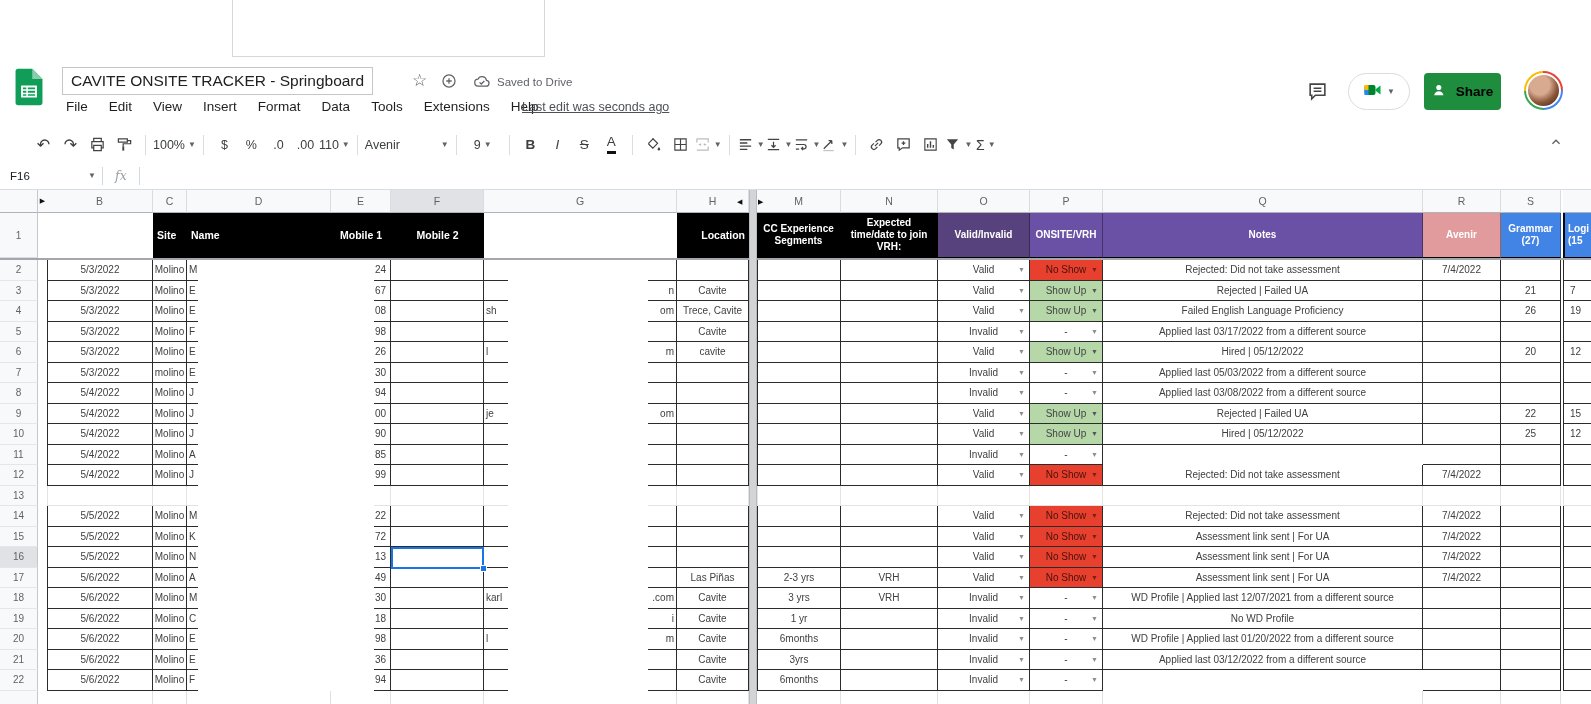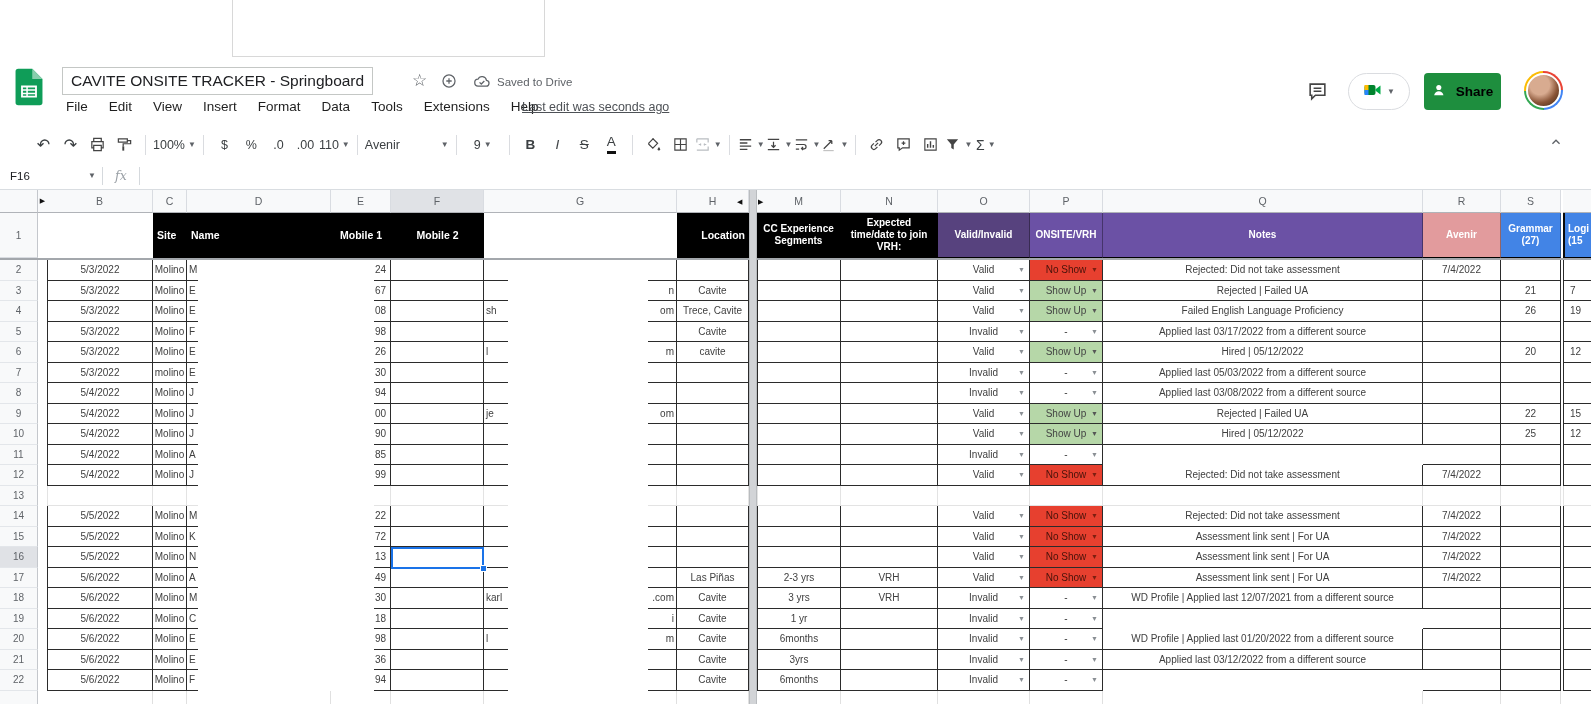--- a/index.html
+++ b/index.html
@@ -651,20 +651,21 @@
       <div style="position: absolute; box-sizing: border-box; overflow: hidden; left: 391px; top: 608.5px; width: 93px; height: 20.5px; font-size: 10px; color: rgb(64, 64, 64); display: flex; align-items: center; border-right: 1px solid rgb(43, 43, 43); border-bottom: 1px solid rgb(43, 43, 43);"></div>
       <div style="position: absolute; box-sizing: border-box; overflow: hidden; left: 484px; top: 608.5px; width: 193px; height: 20.5px; font-size: 10px; color: rgb(64, 64, 64); display: flex; align-items: center; justify-content: space-between; padding: 0px 2px; border-right: 1px solid rgb(43, 43, 43); border-bottom: 1px solid rgb(43, 43, 43);">
         <span></span>
         <span>i</span>
       </div>
       <div style="position: absolute; box-sizing: border-box; overflow: hidden; left: 677px; top: 608.5px; width: 72px; height: 20.5px; font-size: 10px; color: rgb(64, 64, 64); display: flex; align-items: center; justify-content: center; border-right: 1px solid rgb(43, 43, 43); border-bottom: 1px solid rgb(43, 43, 43);">Cavite</div>
       <div style="position: absolute; box-sizing: border-box; overflow: hidden; left: 757px; top: 608.5px; width: 84px; height: 20.5px; font-size: 10px; color: rgb(64, 64, 64); display: flex; align-items: center; justify-content: center; border-left: 1px solid rgb(43, 43, 43); border-right: 1px solid rgb(43, 43, 43); border-bottom: 1px solid rgb(43, 43, 43);">1 yr</div>
       <div style="position: absolute; box-sizing: border-box; overflow: hidden; left: 841px; top: 608.5px; width: 97px; height: 20.5px; font-size: 10px; color: rgb(64, 64, 64); display: flex; align-items: center; justify-content: center; border-right: 1px solid rgb(43, 43, 43); border-bottom: 1px solid rgb(43, 43, 43);"></div>
       <div style="box-sizing: border-box; overflow: hidden; left: 938px; top: 608.5px; width: 92px; height: 20.5px; font-size: 10px; color: rgb(64, 64, 64); display: flex; align-items: center; justify-content: center; position: absolute; border-right: 1px solid rgb(43, 43, 43); border-bottom: 1px solid rgb(43, 43, 43);">Invalid<span style="position: absolute; right: 4px; font-size: 7px; color: rgb(138, 143, 148);">▼</span></div>
       <div style="position: absolute; box-sizing: border-box; overflow: hidden; left: 1030px; top: 608.5px; width: 73px; height: 20.5px; display: flex; align-items: center; justify-content: center; background: rgb(255, 255, 255); color: rgb(64, 64, 64); font-size: 10px; border-right: 1px solid rgb(43, 43, 43); border-bottom: 1px solid rgb(43, 43, 43);">-<span style="position: absolute; right: 4px; font-size: 7px; color: rgb(138, 143, 148);">▼</span></div>
+      <div style="position: absolute; box-sizing: border-box; overflow: hidden; left: 1103px; top: 608.5px; width: 320px; height: 20.5px; font-size: 10px; color: rgb(64, 64, 64); display: flex; align-items: center; justify-content: center; white-space: nowrap; border-right: 1px solid rgb(43, 43, 43); border-bottom: 1px solid rgb(43, 43, 43);">No WD Profile</div>
       <div style="position: absolute; box-sizing: border-box; overflow: hidden; left: 1423px; top: 608.5px; width: 78px; height: 20.5px; font-size: 10px; color: rgb(64, 64, 64); display: flex; align-items: center; justify-content: center; border-right: 1px solid rgb(43, 43, 43); border-bottom: 1px solid rgb(43, 43, 43);"></div>
       <div style="position: absolute; box-sizing: border-box; overflow: hidden; left: 1501px; top: 608.5px; width: 60px; height: 20.5px; font-size: 10px; color: rgb(64, 64, 64); display: flex; align-items: center; justify-content: center; border-right: 1px solid rgb(43, 43, 43); border-bottom: 1px solid rgb(43, 43, 43);"></div>
       <div style="position: absolute; box-sizing: border-box; overflow: hidden; left: 1563px; top: 608.5px; width: 77px; height: 20.5px; font-size: 10px; color: rgb(64, 64, 64); display: flex; align-items: center; padding-left: 6px; border-bottom: 1px solid rgb(43, 43, 43); border-left: 1px solid rgb(43, 43, 43);"></div>
       <div style="position: absolute; box-sizing: border-box; overflow: hidden; left: 0px; top: 629px; width: 38px; height: 20.5px; background: rgb(248, 249, 250); border-right: 1px solid rgb(196, 199, 204); border-bottom: 1px solid rgb(227, 230, 234); justify-content: center; font-size: 10px; color: rgb(95, 99, 104); display: flex; align-items: center;">20</div>
       <div style="position: absolute; box-sizing: border-box; overflow: hidden; left: 47px; top: 629px; width: 106px; height: 20.5px; font-size: 10px; color: rgb(64, 64, 64); display: flex; align-items: center; justify-content: center; border-left: 1px solid rgb(43, 43, 43); border-right: 1px solid rgb(43, 43, 43); border-bottom: 1px solid rgb(43, 43, 43);">5/6/2022</div>
       <div style="position: absolute; box-sizing: border-box; overflow: hidden; left: 153px; top: 629px; width: 34px; height: 20.5px; font-size: 10px; color: rgb(64, 64, 64); display: flex; align-items: center; justify-content: center; border-right: 1px solid rgb(43, 43, 43); border-bottom: 1px solid rgb(43, 43, 43);">Molino</div>
       <div style="position: absolute; box-sizing: border-box; overflow: hidden; left: 187px; top: 629px; width: 144px; height: 20.5px; font-size: 10px; color: rgb(64, 64, 64); display: flex; align-items: center; padding-left: 2px; border-bottom: 1px solid rgb(43, 43, 43);">E</div>
       <div style="position: absolute; box-sizing: border-box; overflow: hidden; left: 331px; top: 629px; width: 60px; height: 20.5px; font-size: 10px; color: rgb(64, 64, 64); display: flex; align-items: center; justify-content: flex-end; padding-right: 4px; border-right: 1px solid rgb(43, 43, 43); border-bottom: 1px solid rgb(43, 43, 43);">98</div>
       <div style="position: absolute; box-sizing: border-box; overflow: hidden; left: 391px; top: 629px; width: 93px; height: 20.5px; font-size: 10px; color: rgb(64, 64, 64); display: flex; align-items: center; border-right: 1px solid rgb(43, 43, 43); border-bottom: 1px solid rgb(43, 43, 43);"></div>
       <div style="position: absolute; box-sizing: border-box; overflow: hidden; left: 484px; top: 629px; width: 193px; height: 20.5px; font-size: 10px; color: rgb(64, 64, 64); display: flex; align-items: center; justify-content: space-between; padding: 0px 2px; border-right: 1px solid rgb(43, 43, 43); border-bottom: 1px solid rgb(43, 43, 43);">

